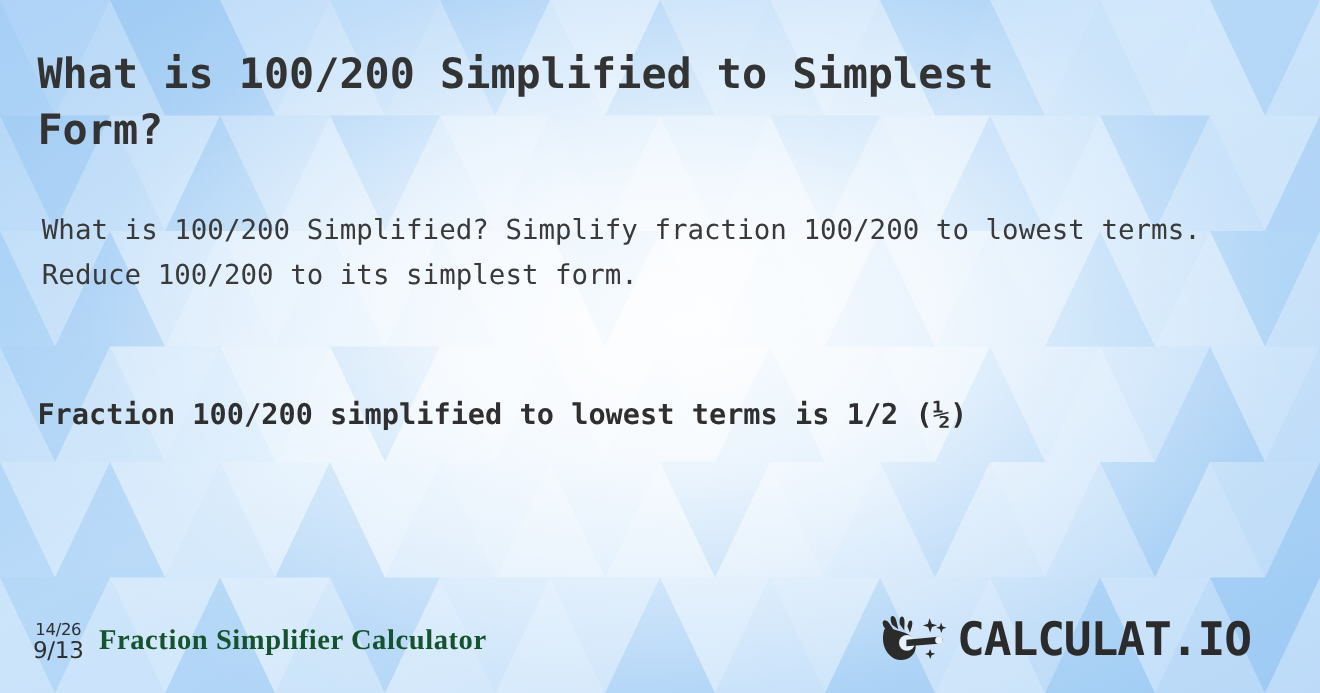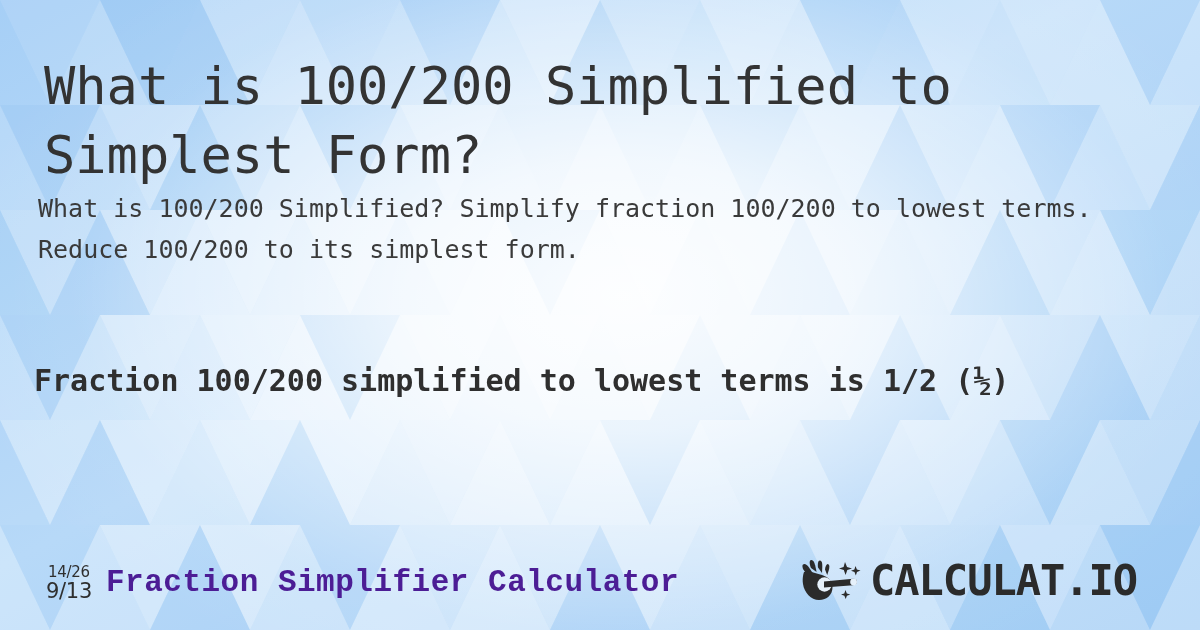--- a/index.html
+++ b/index.html
@@ -53,24 +53,24 @@
     height: 630px;
     box-sizing: border-box;
     padding: 0 34px;
   }
 
   .title {
     position: absolute;
     left: 34px;
     top: 42px;
     width: 1000px;
-    margin: 10px;
+    margin: 0;
     font-family: "DejaVu Sans Mono", "Liberation Mono", monospace;
-    font-size: 52px;
-    font-weight: normal;
+    font-size: 38px;
+    font-weight: bold;
     line-height: 1.33;
     letter-spacing: 0px;
     color: #333333;
     white-space: pre-wrap;
   }
 
   .subtitle {
     position: absolute;
     left: 34px;
     top: 185px;
@@ -84,21 +84,21 @@
     white-space: pre-wrap;
   }
 
   .result {
     position: absolute;
     left: 34px;
     top: 355px;
     width: 1130px;
     margin: 0;
     font-family: "DejaVu Sans Mono", "Liberation Mono", monospace;
-    font-size: 30px;
+    font-size: 26px;
     font-weight: bold;
     line-height: 1.72;
     color: #2f2f2f;
     white-space: pre-wrap;
   }
 
   
   .footer {
     position: absolute;
     left: 0;
@@ -120,37 +120,36 @@
 
   .frac-icon {
     display: flex;
     flex-direction: column;
     align-items: center;
     justify-content: center;
     line-height: 1.0;
     color: #2f2f2f;
     font-family: "DejaVu Sans", "Liberation Sans", sans-serif;
     padding-top: 2px;
-    margin-left: 16px;
   }
   .frac-icon .frac-top {
     font-size: 15px;
     letter-spacing: -0.3px;
   }
   .frac-icon .frac-bottom {
     font-size: 21px;
     letter-spacing: -0.3px;
     margin-top: 1px;
   }
 
   .footer-title {
-    font-family: Liberation Mono, monospace;
-    font-size: 31px;
+    font-family: Liberation Serif, serif;
+    font-size: 26px;
     font-weight: bold;
-    color: #4c1d95;
+    color: #14532d;
     letter-spacing: 0.5px;
     white-space: nowrap;
   }
 
   .brand {
     display: flex;
     align-items: center;
     gap: 8px;
     padding-right: 8px;
   }

